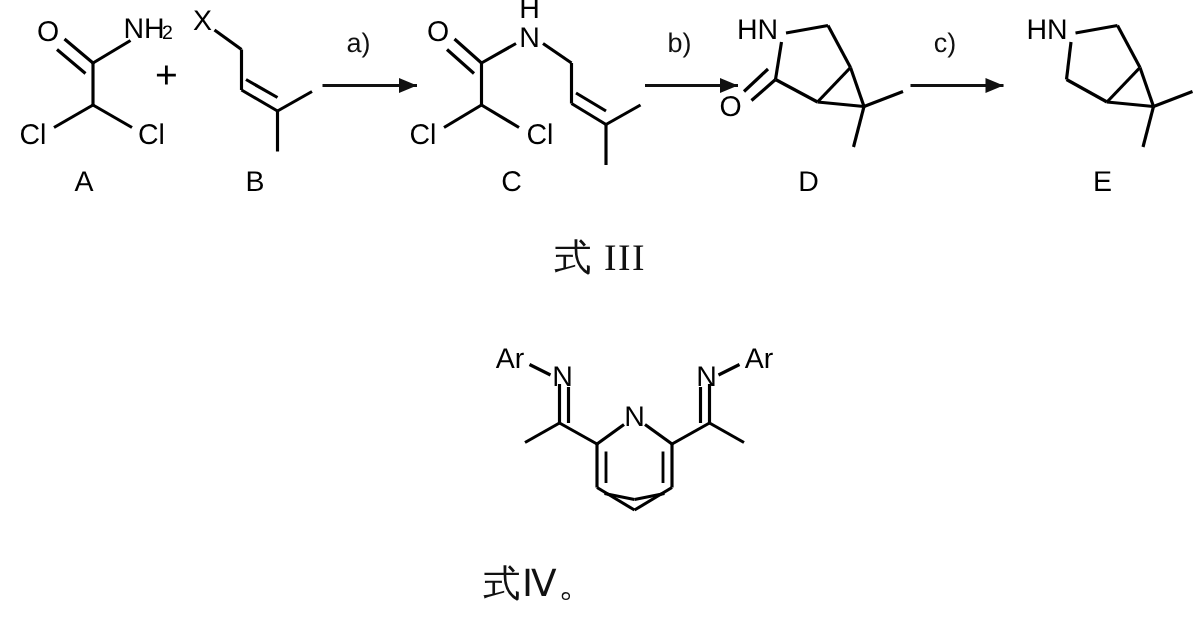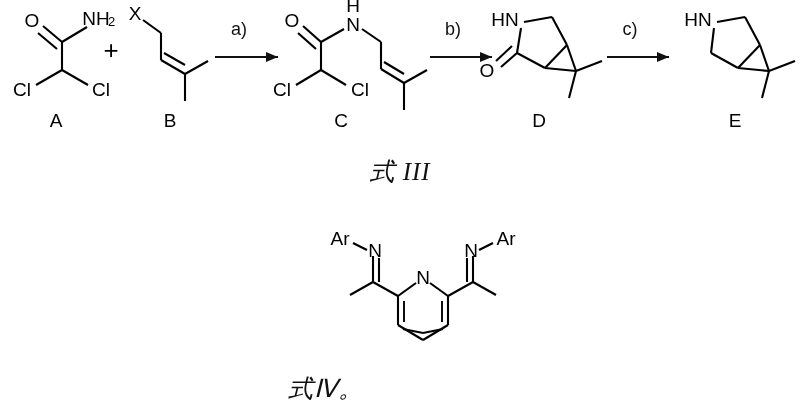--- a/index.html
+++ b/index.html
@@ -81,33 +81,33 @@
     text-anchor: middle;
     dominant-baseline: middle;
   }
   .formula-caption {
     position: absolute;
     font-family: "Liberation Serif", serif;
     font-size: 25px;
     color: #111111;
     white-space: nowrap;
     letter-spacing: 1px;
-    font-style: italic;
   }
   #caption-III {
     left: 0;
     top: 155px;
     width: 800px;
     text-align: center;
   }
   #caption-IV {
     left: 0;
     top: 372px;
     width: 652px;
     text-align: center;
+    padding-left: 34px;
   }
 </style>
 </head>
 <body>
 
 <div class="scheme-root">
 
   <svg class="scheme" viewBox="0 0 800 418" xmlns="http://www.w3.org/2000/svg">
 
     <g>

